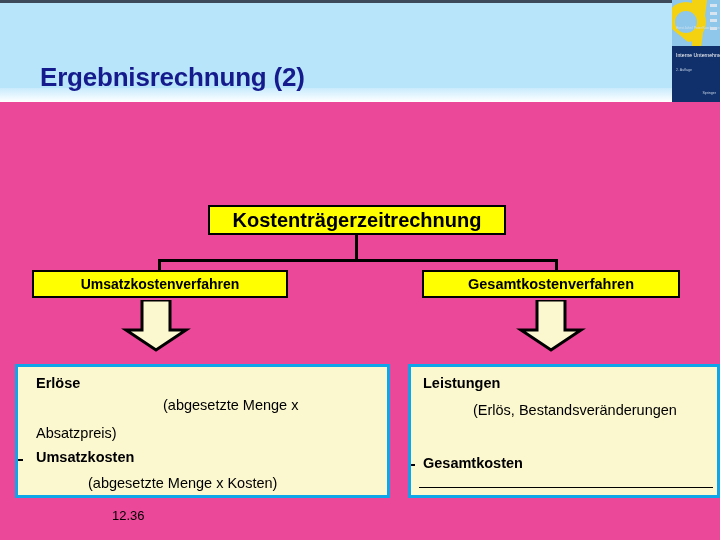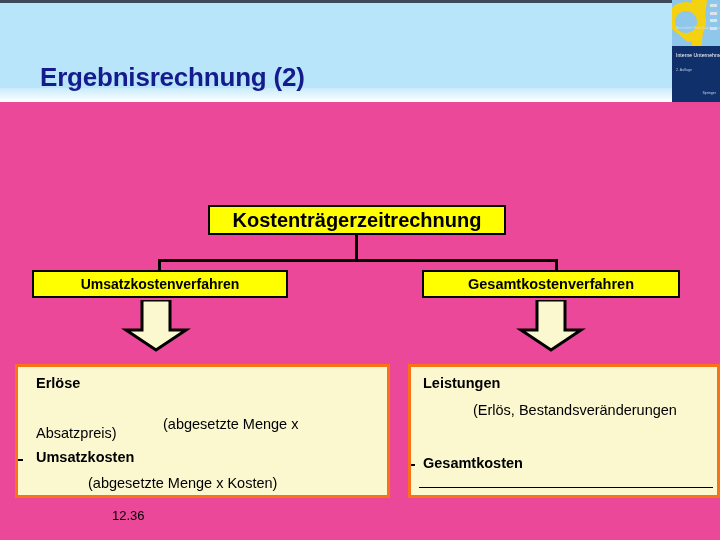--- a/index.html
+++ b/index.html
@@ -168,21 +168,21 @@
   }
   #conn-v-top   { left: 355px; top: 235px; width: 3px; height: 26px; }
   #conn-h       { left: 158px; top: 259px; width: 400px; height: 3px; }
   #conn-v-left  { left: 158px; top: 259px; width: 3px; height: 13px; }
   #conn-v-right { left: 555px; top: 259px; width: 3px; height: 13px; }
 
   
   .cbox {
     position: absolute;
     background: #fbf7cf;
-    border: 3px solid #f97316;
+    border: 3px solid #0ea5e9;
     box-sizing: border-box;
     overflow: hidden;
   }
   #cbox-left  { left: 15px;  top: 364px; width: 375px; height: 134px; }
   #cbox-right { left: 408px; top: 364px; width: 312px; height: 134px; text-align: center; }
 
   .c-line {
     position: absolute;
     white-space: nowrap;
     color: #000000;
@@ -195,21 +195,21 @@
     background: #000000;
   }
   .minus {
     position: absolute;
     width: 9px; height: 2px;
     background: #000000;
   }
 
   
   #l-erloese     { left: 18px;  top: 8px;  }
-  #l-abs-a       { left: 145px; top: 49px; }
+  #l-abs-a       { left: 145px; top: 30px; }
   #l-abs-b       { left: 18px;  top: 58px; }
   #l-umsatzk     { left: 18px;  top: 82px; }
   #l-umsatzk-sub { left: 70px;  top: 108px;}
   #l-minus       { left: -4px;  top: 92px; }
 
   
   #r-leistungen  { left: 12px;  top: 8px;  }
   #r-sub-a       { left: 62px;  top: 35px; }
   #r-sub-b       { left: 42px;  top: 62px; }
   #r-gesamtk     { left: 12px;  top: 88px; }

